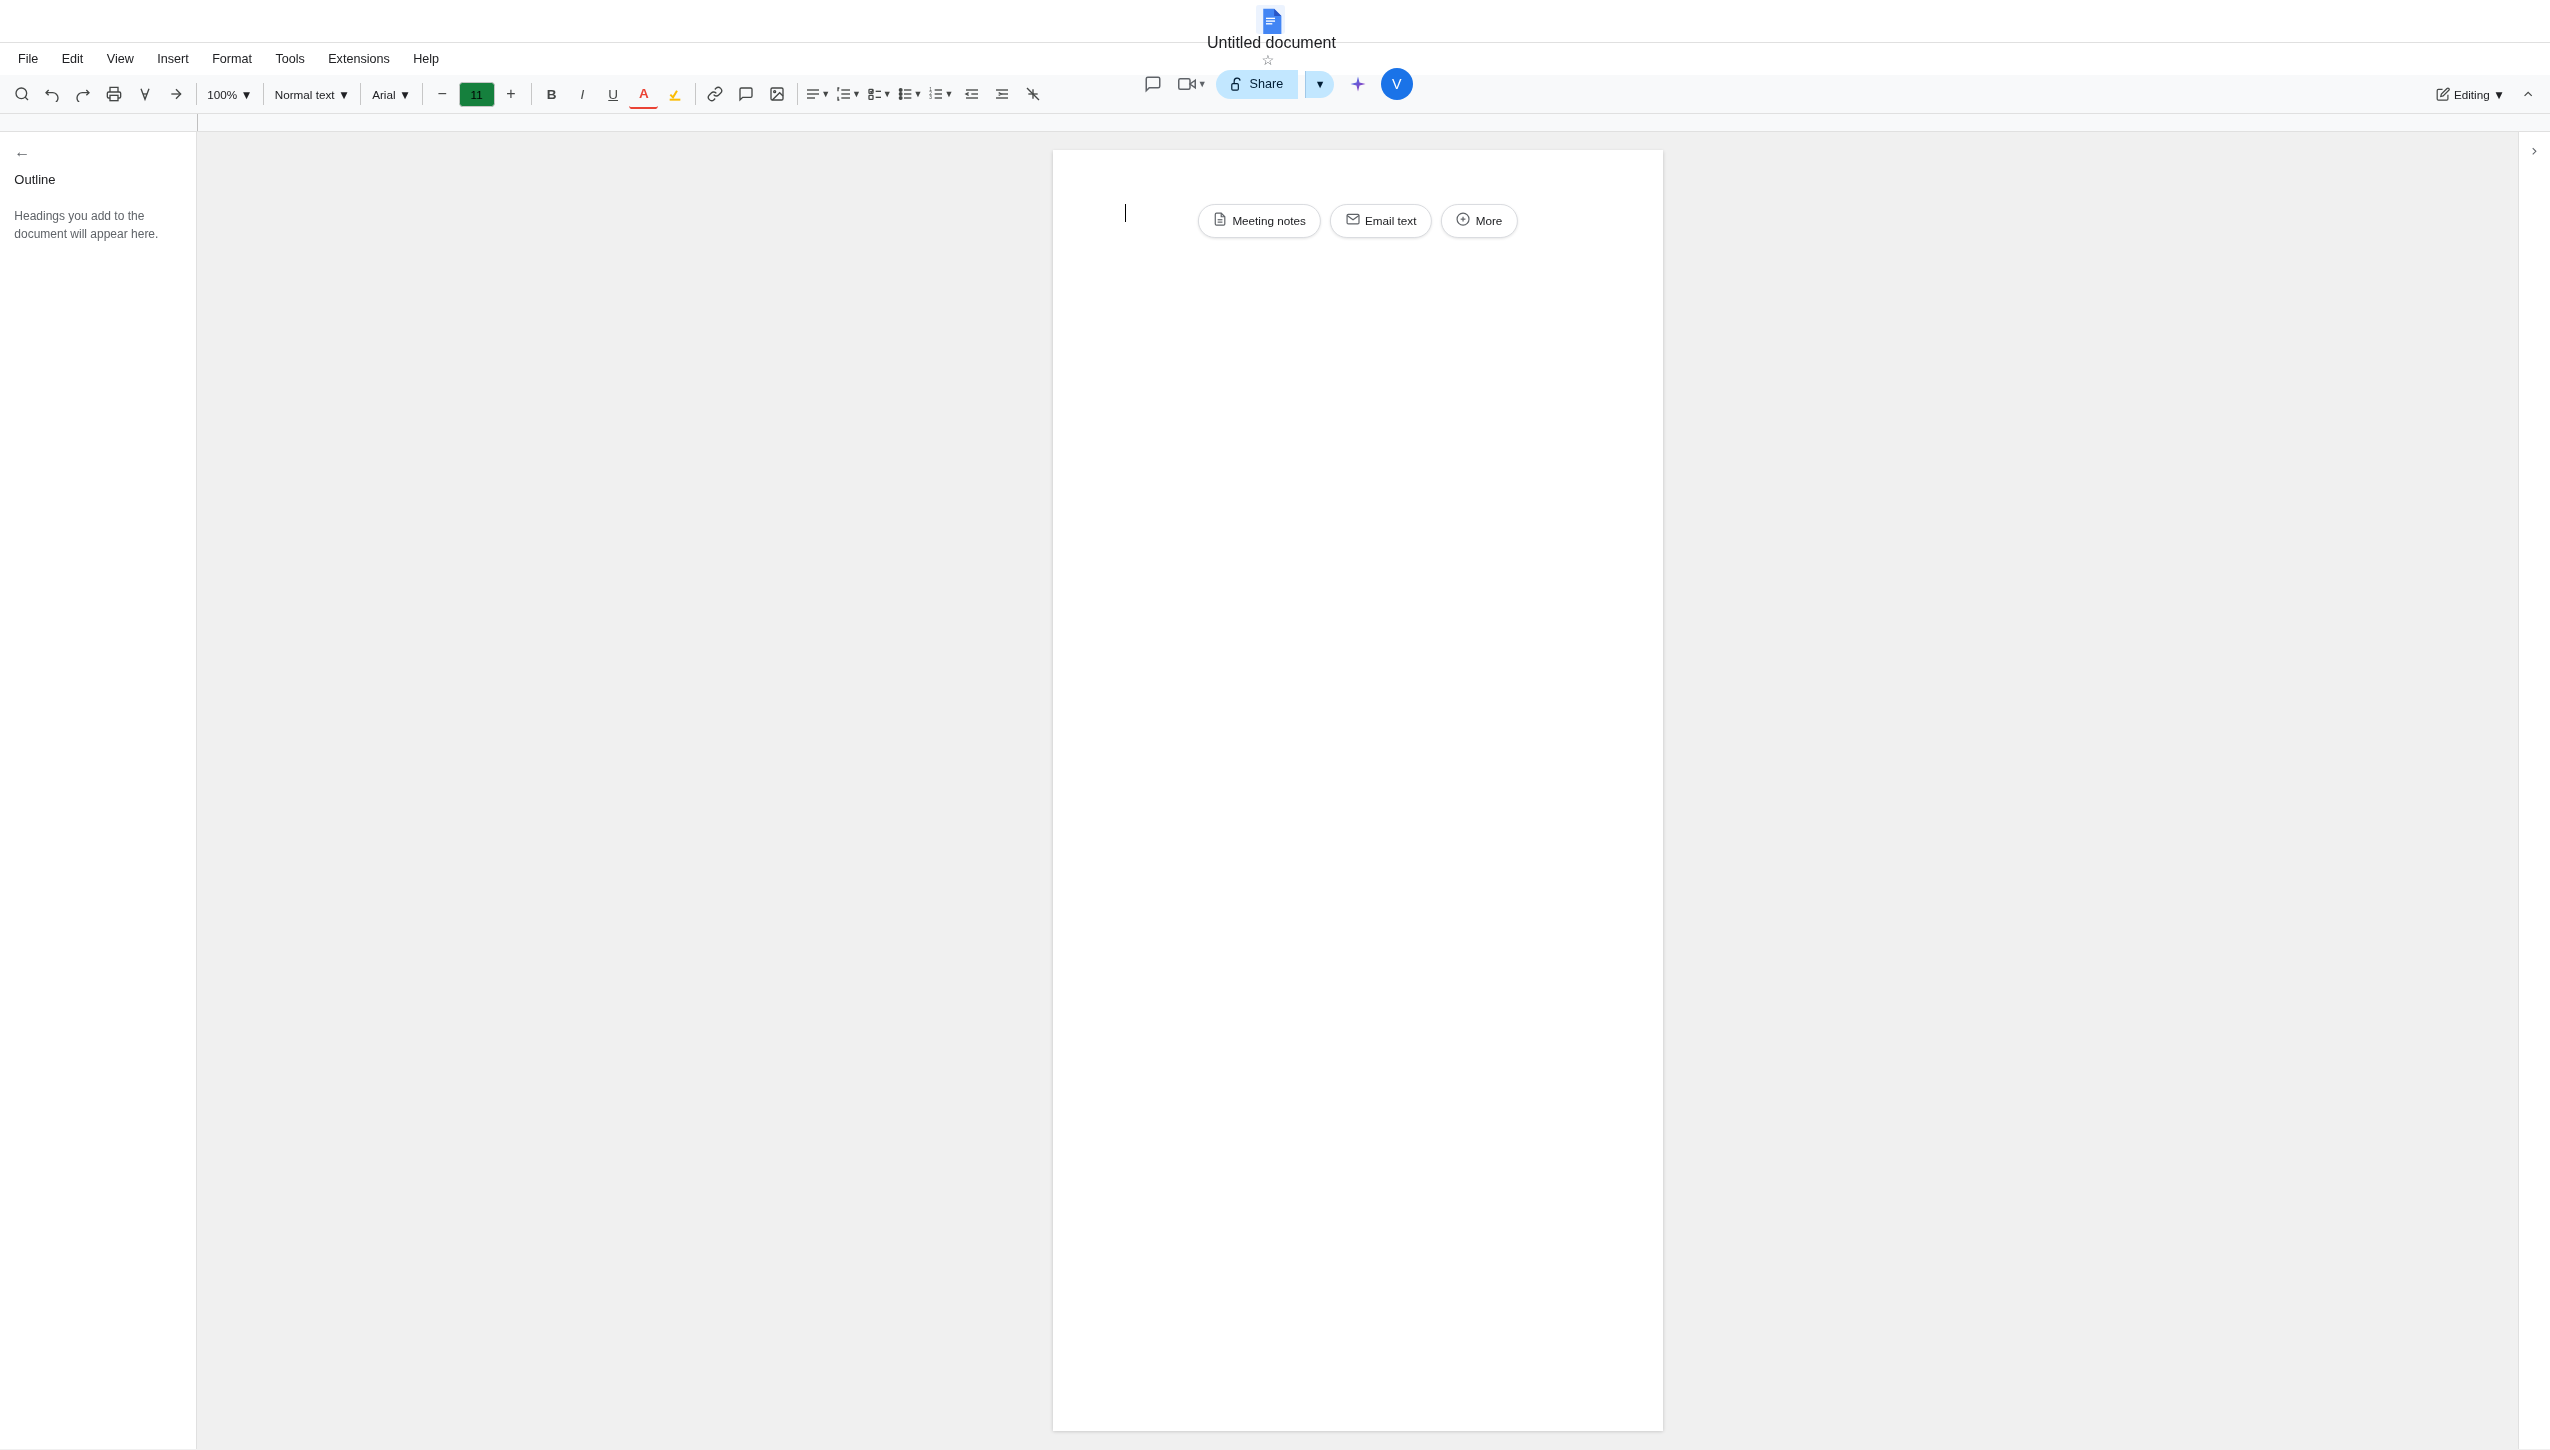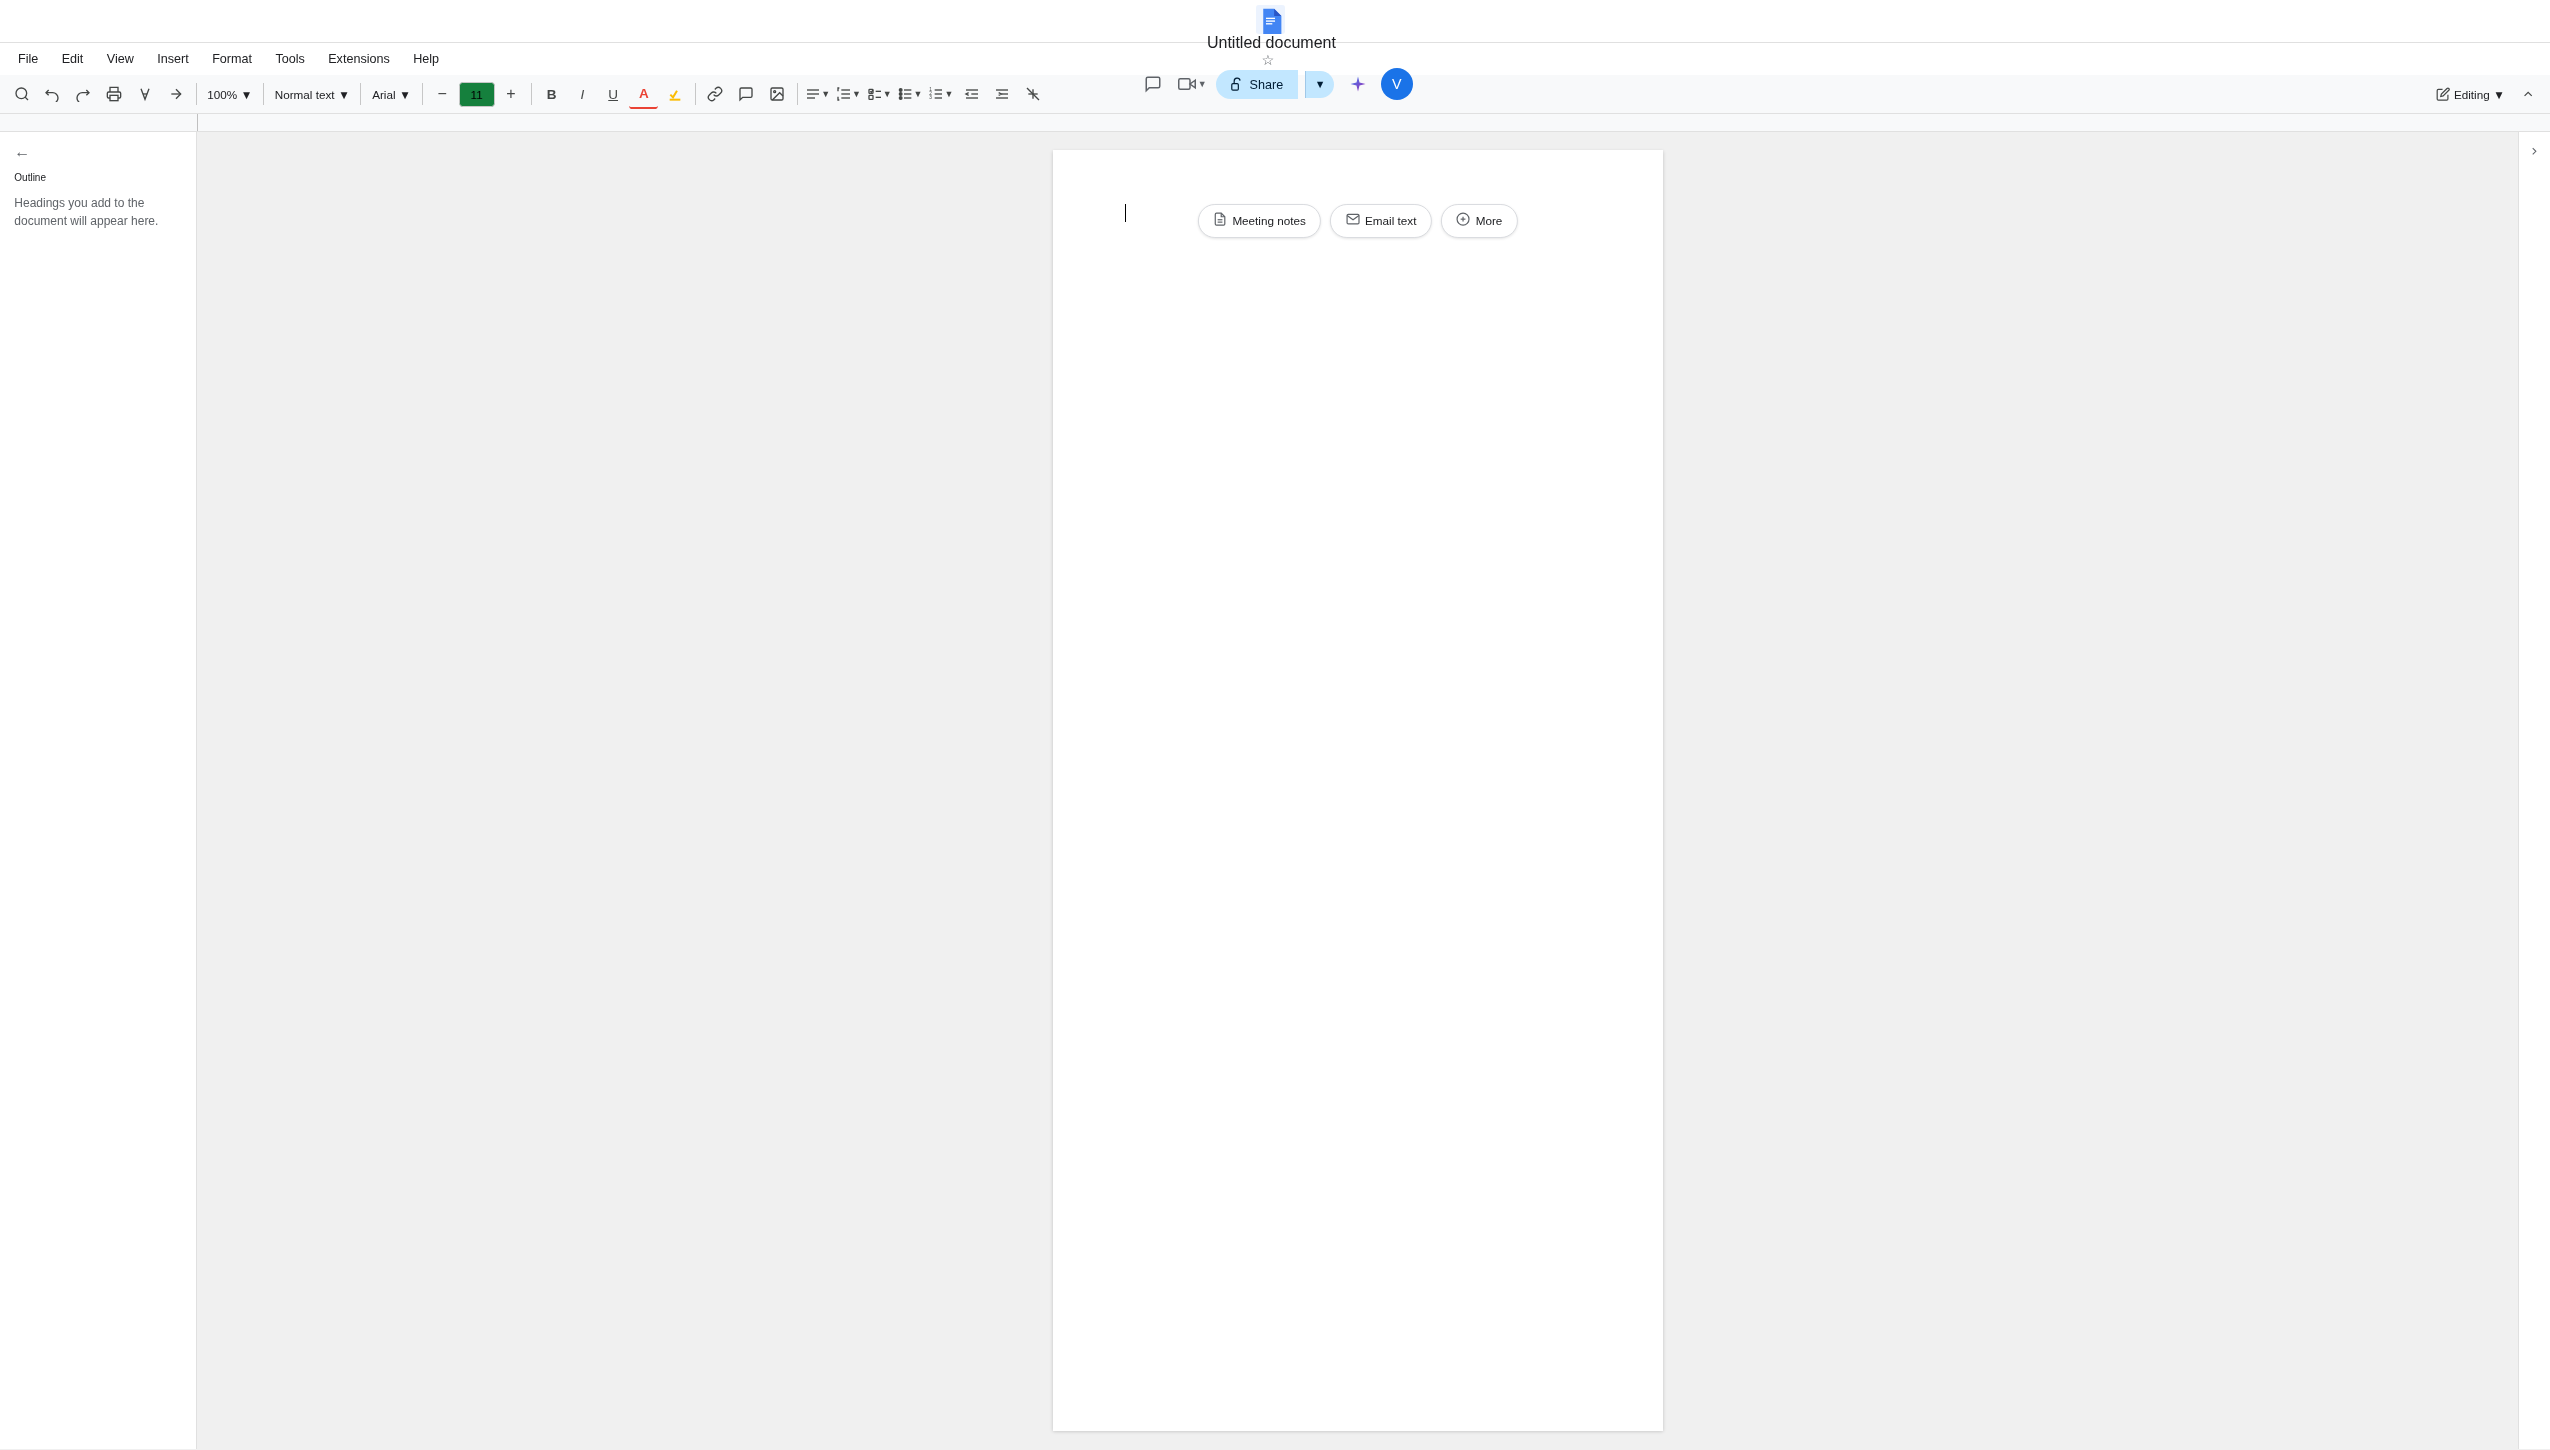--- a/index.html
+++ b/index.html
@@ -43,21 +43,21 @@
       width: 32px; height: 32px;
       border: none; background: none;
       border-radius: 50%;
       display: flex; align-items: center; justify-content: center;
       cursor: pointer;
       color: #5f6368;
       font-size: 16px;
     }
     #share-btn {
       display: flex;
-      align-items: flex-end;
+      align-items: center;
       background: #c2e7ff;
       border: none;
       border-radius: 18px 0 0 18px;
       padding: 7.2px 14.3px;
       cursor: pointer;
       font-size: 12.6px;
       font-weight: 500;
       color: #001d35;
       gap: 5.4px;
     }
@@ -209,24 +209,24 @@
     }
     #sidebar-back {
       display: flex;
       align-items: center;
       margin-bottom: 10.8px;
       cursor: pointer;
       color: #5f6368;
       font-size: 16px;
     }
     #outline-title {
-      font-size: 10px;
+      font-size: 13px;
       font-weight: 500;
       color: #202124;
-      margin-bottom: 11px;
+      margin-bottom: 20px;
     }
     #outline-hint {
       font-size: 12px;
       color: #5f6368;
       line-height: 1.5;
     }
 
     
     #doc-area {
       flex: 1;

